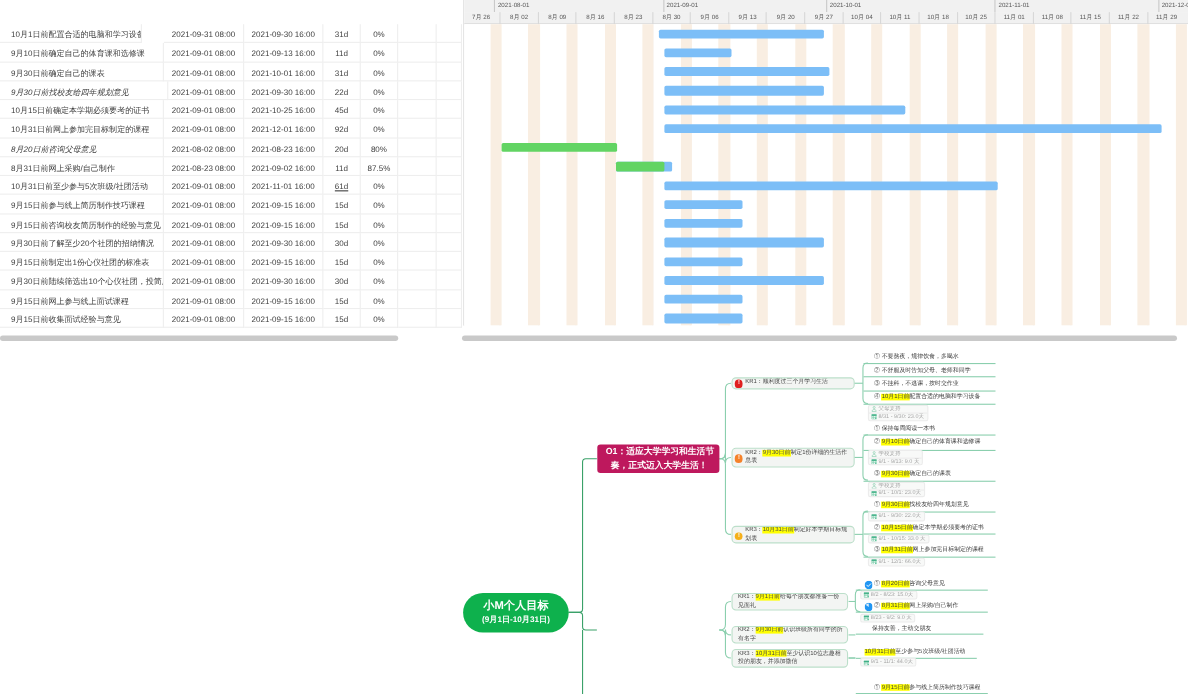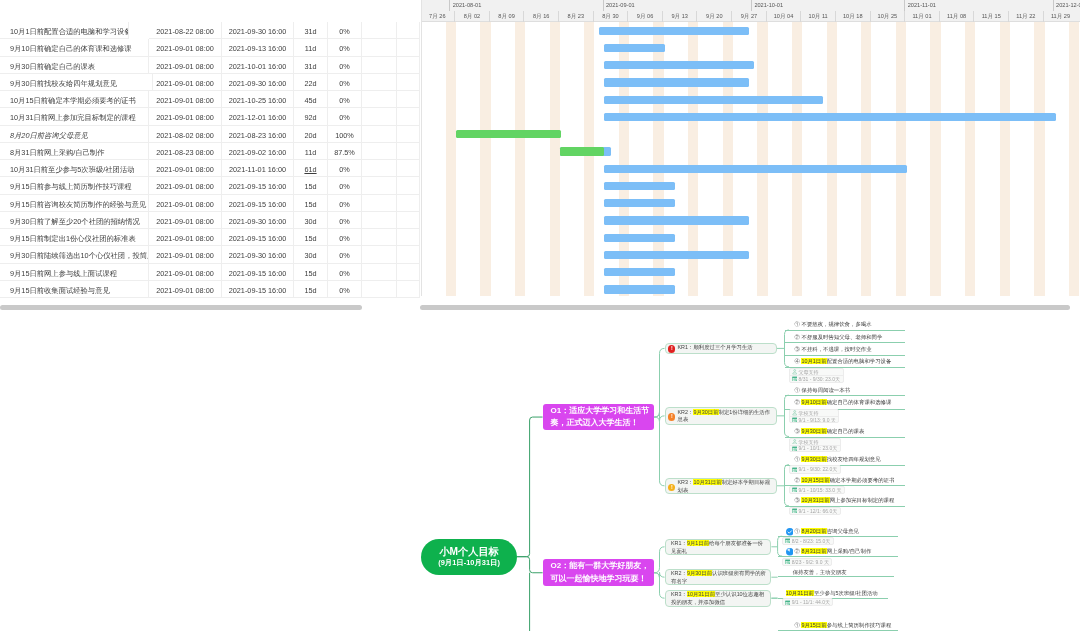--- a/index.html
+++ b/index.html
@@ -46,22 +46,22 @@
 #tlsb{position:absolute;left:0px;top:3.2px;width:650px;height:5.2px;border-radius:3px;background:#c9c9c9;}
 #tlsbtrk{position:absolute;left:420px;top:302px;width:660px;height:9px;background:#fff;}
 
 
 #mm{position:absolute;left:0;top:311px;width:1080px;height:320px;background:#fff;overflow:hidden;}
 #edges{position:absolute;left:0;top:0;width:1080px;height:320px;}
 .rootnode{position:absolute;background:#0eb14d;border-radius:18px;color:#fff;text-align:center;
   display:flex;flex-direction:column;align-items:center;justify-content:center;}
 .rootnode .l1{font-size:10.2px;font-weight:bold;line-height:13px;white-space:nowrap;}
 .rootnode .l2{font-size:7.4px;font-weight:bold;line-height:10px;white-space:nowrap;}
-.objnode{position:absolute;background:#d946ef;border-radius:3px;color:#fff;
-  font-size:8px;font-weight:bold;line-height:12.5px;padding:1px 6px 1px 8px;white-space:nowrap;}
+.objnode{position:absolute;background:#be185d;border-radius:3px;color:#fff;
+  font-size:8px;font-weight:bold;line-height:12.5px;padding:1px 6px 1px 8px;white-space:nowrap;text-align:center;}
 .krnode{position:absolute;background:#f3f5f3;border:1px solid #bcdfca;border-radius:4px;
   font-size:5.4px;line-height:7.6px;color:#444;padding:0.6px 3px 0.6px 12px;overflow:hidden;}
 .krnode .dot{position:absolute;left:2.6px;top:1.9px;width:7.4px;height:7.4px;border-radius:50%;
   color:#fff;font-size:5.2px;line-height:7.4px;text-align:center;font-weight:bold;}
 .hl{background:#ffff00;}
 .leaf{position:absolute;font-size:5.4px;line-height:8px;color:#3a3a3a;white-space:nowrap;}
 .leaf .num{color:#666;}
 .leafline{position:absolute;height:1px;background:#8bcfae;}
 .metabox{position:absolute;background:#f8f9f8;border:1px solid #ececec;border-radius:2px;overflow:hidden;}
 .metabox .mrow2{display:flex;align-items:center;gap:1.5px;height:6.3px;padding:0 2.5px 0 1.5px;
@@ -70,21 +70,21 @@
 </style>
 </head>
 <body>
 <div id="root">
 
   <div id="gantt">
     <div id="tbl">
       <div id="tbody">
           <div class="trow">
             <div class="c t" style="left: 0px; width: 129px;">10月1日前配置合适的电脑和学习设备</div>
-            <div class="c m" style="left: 149px; width: 73px;">2021-08-22 08:00</div>
+            <div class="c m" style="left: 149px; width: 73px;">2021-09-31 08:00</div>
             <div class="c m" style="left: 222px; width: 72px;">2021-09-30 16:00</div>
             <div class="c m" style="left: 294px; width: 34px;">31d</div>
             <div class="c m" style="left: 328px; width: 34px;">0%</div>
             <div class="c m" style="left: 362px; width: 35px;"></div>
             <div class="c m" style="left: 397px; width: 23px;"></div>
           </div>
           <div class="trow">
             <div class="c t" style="left: 0px; width: 149px;">9月10日前确定自己的体育课和选修课</div>
             <div class="c m" style="left: 149px; width: 73px;">2021-09-01 08:00</div>
             <div class="c m" style="left: 222px; width: 72px;">2021-09-13 16:00</div>
@@ -96,21 +96,21 @@
           <div class="trow">
             <div class="c t" style="left: 0px; width: 149px;">9月30日前确定自己的课表</div>
             <div class="c m" style="left: 149px; width: 73px;">2021-09-01 08:00</div>
             <div class="c m" style="left: 222px; width: 72px;">2021-10-01 16:00</div>
             <div class="c m" style="left: 294px; width: 34px;">31d</div>
             <div class="c m" style="left: 328px; width: 34px;">0%</div>
             <div class="c m" style="left: 362px; width: 35px;"></div>
             <div class="c m" style="left: 397px; width: 23px;"></div>
           </div>
           <div class="trow">
-            <div class="c t" style="left: 0px; width: 153px;">9月30日前找校友给四年规划意见</div>
+            <div class="c t" style="left: 0px; width: 153px; font-style: italic;">9月30日前找校友给四年规划意见</div>
             <div class="c m" style="left: 149px; width: 73px;">2021-09-01 08:00</div>
             <div class="c m" style="left: 222px; width: 72px;">2021-09-30 16:00</div>
             <div class="c m" style="left: 294px; width: 34px;">22d</div>
             <div class="c m" style="left: 328px; width: 34px;">0%</div>
             <div class="c m" style="left: 362px; width: 35px;"></div>
             <div class="c m" style="left: 397px; width: 23px;"></div>
           </div>
           <div class="trow">
             <div class="c t" style="left: 0px; width: 149px;">10月15日前确定本学期必须要考的证书</div>
             <div class="c m" style="left: 149px; width: 73px;">2021-09-01 08:00</div>
@@ -127,21 +127,21 @@
             <div class="c m" style="left: 294px; width: 34px;">92d</div>
             <div class="c m" style="left: 328px; width: 34px;">0%</div>
             <div class="c m" style="left: 362px; width: 35px;"></div>
             <div class="c m" style="left: 397px; width: 23px;"></div>
           </div>
           <div class="trow">
             <div class="c t" style="left: 0px; width: 149px; font-style: italic;">8月20日前咨询父母意见</div>
             <div class="c m" style="left: 149px; width: 73px;">2021-08-02 08:00</div>
             <div class="c m" style="left: 222px; width: 72px;">2021-08-23 16:00</div>
             <div class="c m" style="left: 294px; width: 34px;">20d</div>
-            <div class="c m" style="left: 328px; width: 34px;">100%</div>
+            <div class="c m" style="left: 328px; width: 34px;">80%</div>
             <div class="c m" style="left: 362px; width: 35px;"></div>
             <div class="c m" style="left: 397px; width: 23px;"></div>
           </div>
           <div class="trow">
             <div class="c t" style="left: 0px; width: 149px;">8月31日前网上采购/自己制作</div>
             <div class="c m" style="left: 149px; width: 73px;">2021-08-23 08:00</div>
             <div class="c m" style="left: 222px; width: 72px;">2021-09-02 16:00</div>
             <div class="c m" style="left: 294px; width: 34px;">11d</div>
             <div class="c m" style="left: 328px; width: 34px;">87.5%</div>
             <div class="c m" style="left: 362px; width: 35px;"></div>
@@ -341,24 +341,20 @@
         <path d="M771.4 287.2H777.6" fill="none" stroke="#8bcfae" stroke-width="1"></path>
       </svg>
       <div class="rootnode" style="left: 421.3px; top: 227.6px; width: 95.6px; height: 36.2px;">
         <div class="l1">小M个人目标</div>
         <div class="l2">(9月1日-10月31日)</div>
       </div>
       <div class="objnode" style="left: 542.6px; top: 92.7px; width: 111.3px; height: 26.7px;">
         <div>O1：适应大学学习和生活节</div>
         <div>奏，正式迈入大学生活！</div>
       </div>
-      <div class="objnode" style="left: 542.6px; top: 248.4px; width: 111.3px; height: 26.7px;">
-        <div>O2：能有一群大学好朋友，</div>
-        <div>可以一起愉快地学习玩耍！</div>
-      </div>
       <div class="krnode" style="left: 664.5px; top: 31.5px; width: 112px; height: 11.8px;"><span>KR1：</span><span>顺利度过三个月学习生活</span><span class="dot" style="background: rgb(224, 32, 32);">!</span></div>
       <div class="krnode" style="left: 664.5px; top: 96px; width: 112px; height: 17.7px;"><span>KR2：</span><span class="hl">9月30日前</span><span>制定1份详细的生活作息表</span><span class="dot" style="background: rgb(245, 130, 42); top: 5.2px;">!</span></div>
       <div class="krnode" style="left: 664.5px; top: 166.5px; width: 112px; height: 16.6px;"><span>KR3：</span><span class="hl">10月31日前</span><span>制定好本学期目标规划表</span><span class="dot" style="background: rgb(245, 176, 26); top: 5.2px;">!</span></div>
       <div class="krnode" style="left: 664.5px; top: 227.5px; width: 106.9px; height: 16.6px; padding-left: 5.5px;"><span>KR1：</span><span class="hl">9月1日前</span><span>给每个朋友都准备一份见面礼</span></div>
       <div class="krnode" style="left: 664.5px; top: 257.9px; width: 106.9px; height: 16.6px; padding-left: 5.5px;"><span>KR2：</span><span class="hl">9月30日前</span><span>认识班级所有同学的所有名字</span></div>
       <div class="krnode" style="left: 664.5px; top: 278.5px; width: 106.9px; height: 17.4px; padding-left: 5.5px;"><span>KR3：</span><span class="hl">10月31日前</span><span>至少认识10位志趣相投的朋友，并添加微信</span></div>
       <div class="leaf" style="left: 794.6px; top: 9.1px;"><span class="num">①</span> <span>不要熬夜，规律饮食，多喝水</span></div>
       <div class="leafline" style="left: 784.5px; top: 19px; width: 120px;"></div>
       <div class="leaf" style="left: 794.6px; top: 21.5px;"><span class="num">②</span> <span>不舒服及时告知父母、老师和同学</span></div>
       <div class="leafline" style="left: 784.5px; top: 31.4px; width: 120px;"></div>

